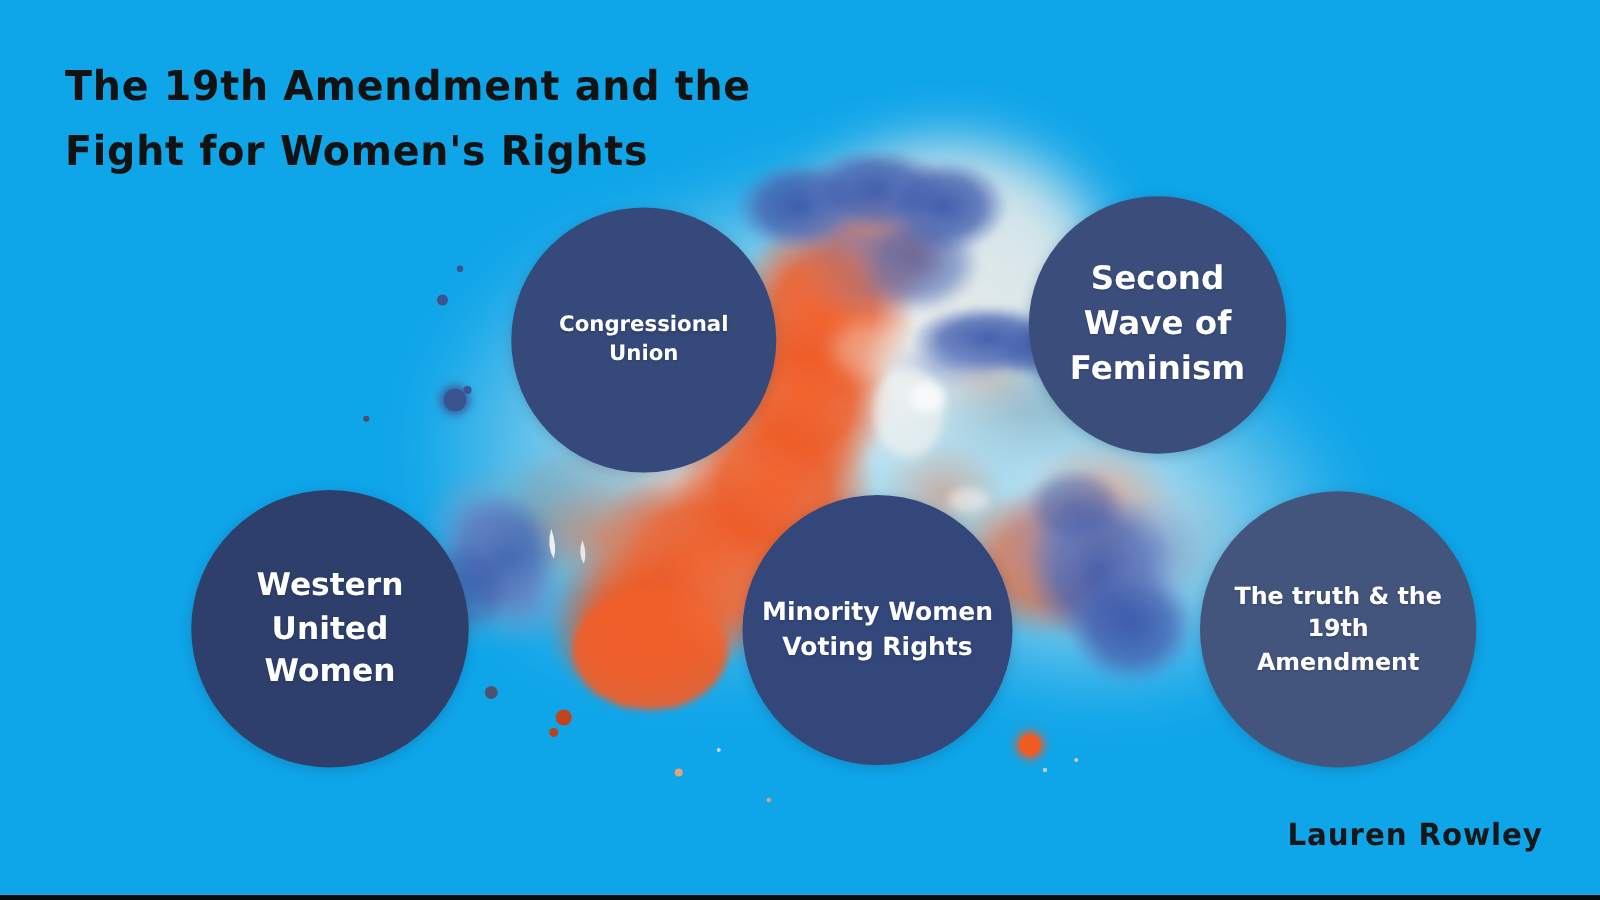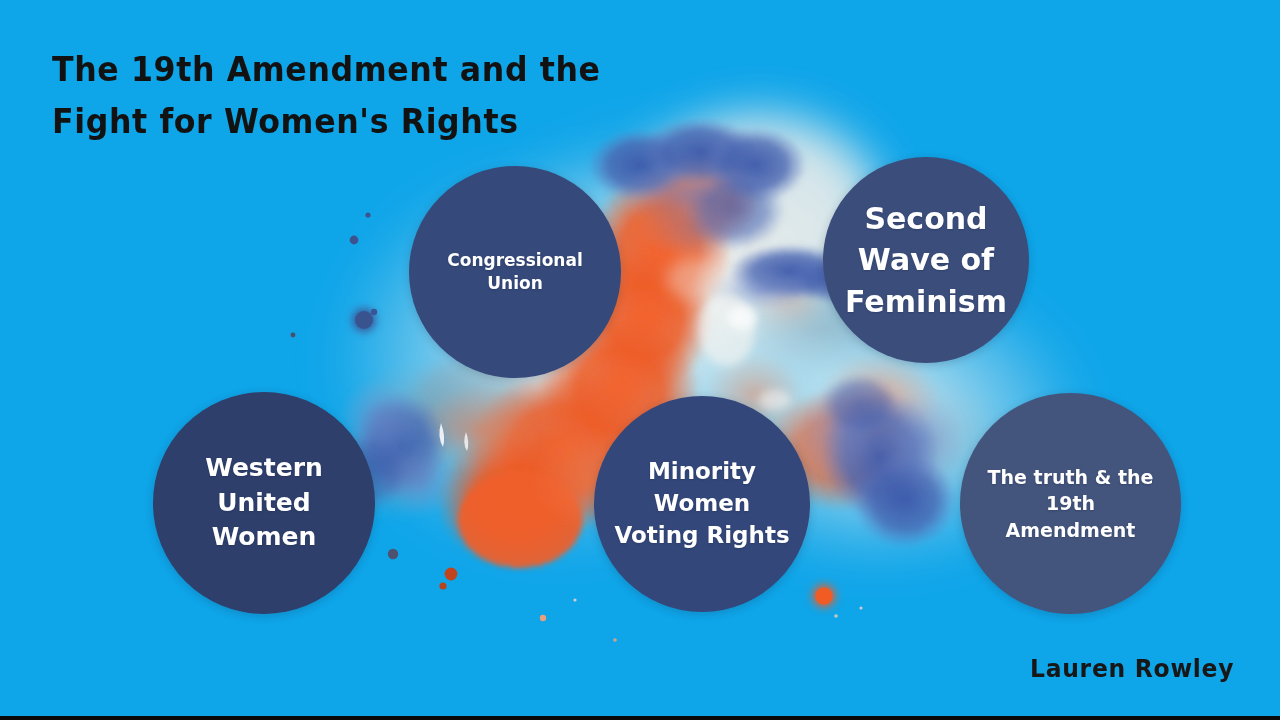--- a/index.html
+++ b/index.html
@@ -91,33 +91,33 @@
   #bubble-congressional-union {
     left: 409px; top: 166px;
     width: 212px; height: 212px;
     background: #35497a;
     font-size: 17px;
   }
   #bubble-second-wave-feminism {
     left: 823px; top: 157px;
     width: 206px; height: 206px;
     background: #3b4d7b;
-    font-size: 30px;
+    font-size: 26px;
   }
   #bubble-western-united-states {
     left: 153px; top: 392px;
     width: 222px; height: 222px;
     background: #2e3f6c;
     font-size: 25px;
   }
   #bubble-minority-women-voting-rights {
     left: 594px; top: 396px;
     width: 216px; height: 216px;
     background: #33477a;
-    font-size: 23px;
+    font-size: 20px;
   }
   #bubble-truth-19th-amendment {
     left: 960px; top: 393px;
     width: 221px; height: 221px;
     background: #43547d;
     font-size: 19px;
   }
 
   
   #bottom-bar {

